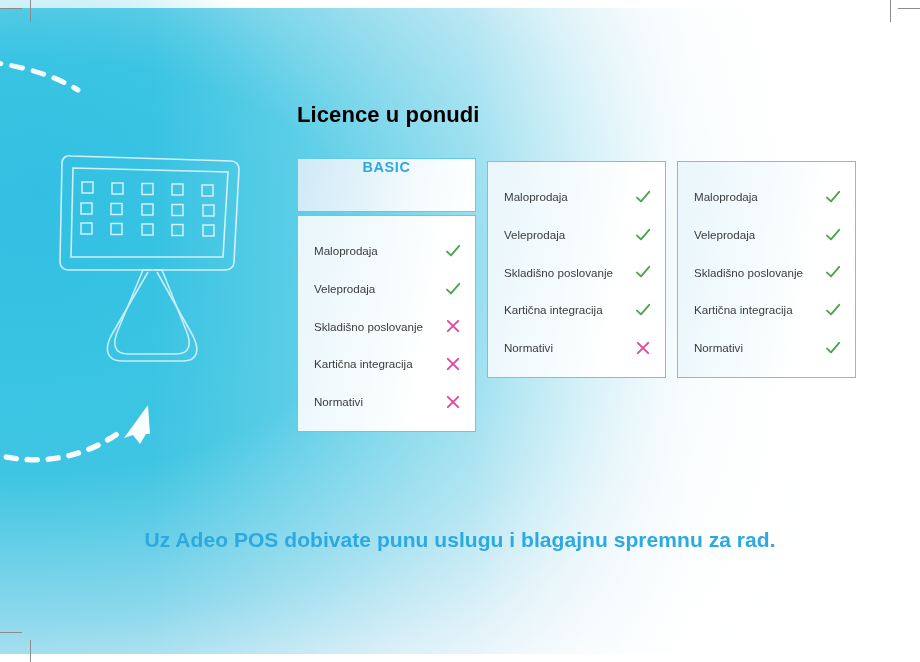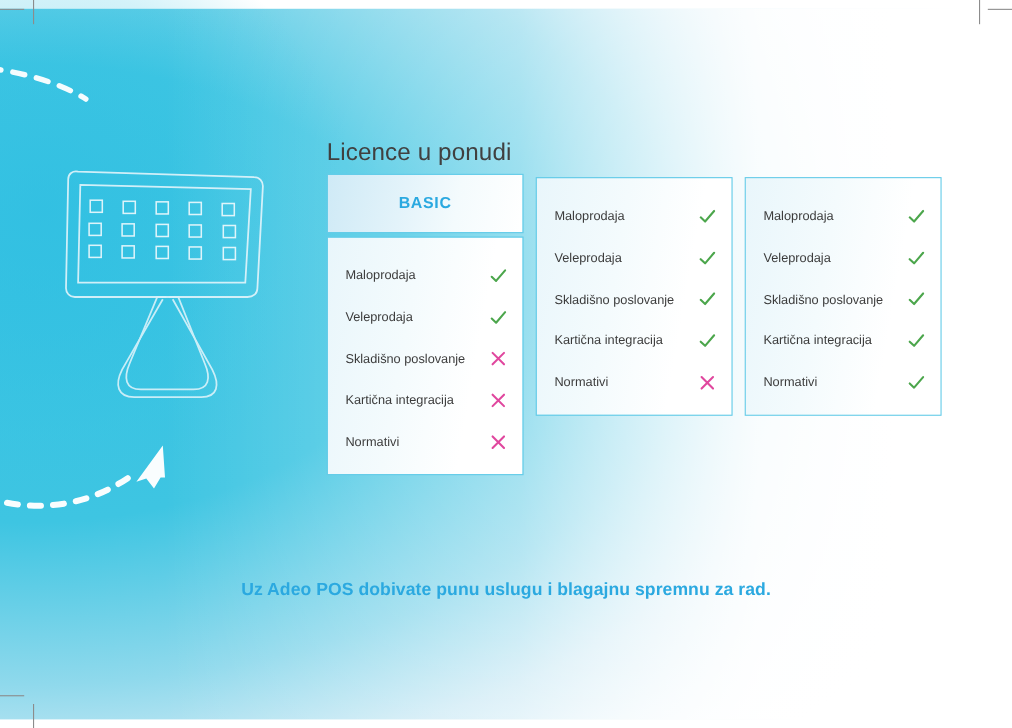--- a/index.html
+++ b/index.html
@@ -61,44 +61,44 @@
 
   
   .content {
     position: absolute;
     left: 0; top: 0;
     width: 920px; height: 662px;
   }
   .section-title {
     position: absolute;
     left: 297px;
-    top: 125px;
+    top: 102px;
     font-size: 22px;
-    font-weight: normal;
-    color: #404040;
+    font-weight: bold;
+    color: #000000;
     letter-spacing: 0.1px;
     white-space: nowrap;
   }
 
   .cards {
     position: absolute;
     left: 297px;
     top: 158px;
     display: flex;
     gap: 11px;
   }
   .card {
     width: 179px;
   }
   .card-header {
     height: 54px;
     border: 1px solid #63cbe8;
     box-sizing: border-box;
     display: flex;
-    align-items: center;
+    align-items: flex-start;
     justify-content: center;
     background: linear-gradient(100deg, #cfeaf6 0%, #e3f3fa 38%, #f4fbfd 66%, #ffffff 100%);
   }
   .card-header-text {
     font-size: 14.5px;
     font-weight: bold;
     color: #2ba9e0;
     letter-spacing: 0.6px;
   }
   .card-body {
@@ -131,21 +131,21 @@
     flex: 0 0 18px;
     display: block;
   }
 
   .tagline {
     position: absolute;
     left: 0;
     top: 528px;
     width: 920px;
     text-align: center;
-    font-size: 16px;
+    font-size: 21px;
     font-weight: bold;
     color: #2ba9e0;
     letter-spacing: 0.05px;
   }
 </style>
 </head>
 <body>
 
 <div id="page">
 

